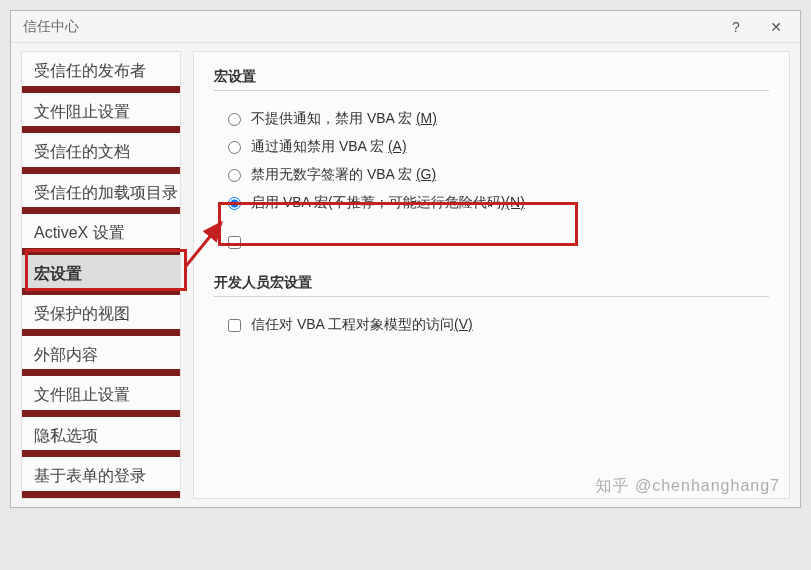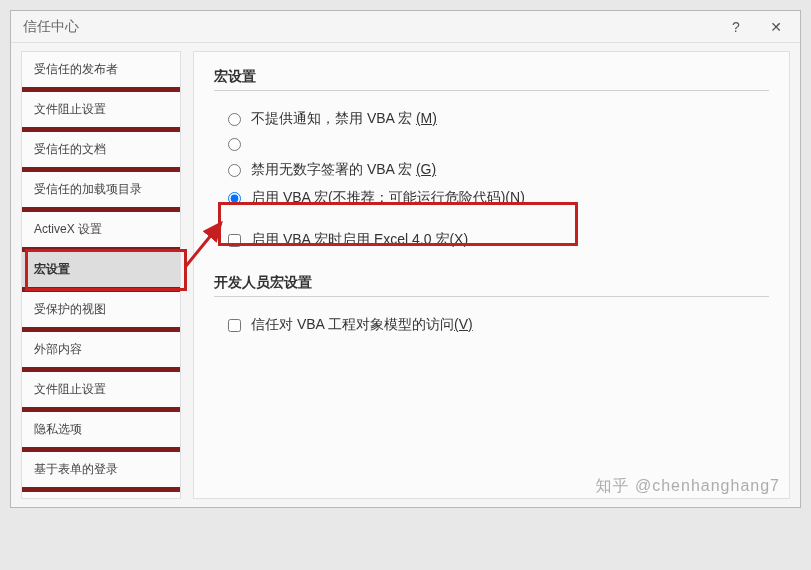--- a/index.html
+++ b/index.html
@@ -59,23 +59,23 @@
       width: 160px;
       background: #fbfbfb;
       border: 1px solid #e0e0e0;
       display: flex;
       flex-direction: column;
       overflow: hidden;
     }
     .sidebar-item {
       padding: 9px 12px;
       color: #444;
-      border-bottom: 5px solid #7f1d1d;
+      border-bottom: 7px solid #7f1d1d;
       cursor: pointer;
-      font-size: 12px;
+      font-size: 16px;
       white-space: nowrap;
       overflow: hidden;
     }
     .sidebar-item.selected {
       background: #ddd;
       font-weight: bold;
       color: #333;
     }
     .content {
       flex: 1;
@@ -187,34 +187,34 @@
       <div class="section-title">宏设置</div>
       <div class="section-divider"></div>
 
       <div class="radio-group">
         <label class="radio-row">
           <input type="radio" name="macro" style="">
           <span><span>不提供通知，禁用 VBA 宏 </span><span class="mnemonic">(M)</span></span>
         </label>
         <label class="radio-row">
           <input type="radio" name="macro" style="">
+          <span><span>通过通知禁用 VBA 宏 </span><span class="mnemonic">(A)</span></span>
         </label>
         <label class="radio-row">
           <input type="radio" name="macro" style="">
           <span><span>禁用无数字签署的 VBA 宏 </span><span class="mnemonic">(G)</span></span>
         </label>
         <label class="radio-row">
           <input type="radio" name="macro" checked="" style="">
           <span><span>启用 VBA 宏(不推荐；可能运行危险代码)</span><span class="mnemonic">(N)</span></span>
         </label>
       </div>
 
       <label class="check-row">
         <input type="checkbox" style="">
-        <span><span>启用 VBA 宏时启用 Excel 4.0 宏</span><span class="mnemonic">(X)</span></span>
       </label>
 
       <div class="section-title">开发人员宏设置</div>
       <div class="section-divider"></div>
 
       <label class="check-row">
         <input type="checkbox" style="">
         <span><span>信任对 VBA 工程对象模型的访问</span><span class="mnemonic">(V)</span></span>
       </label>
     </div>

